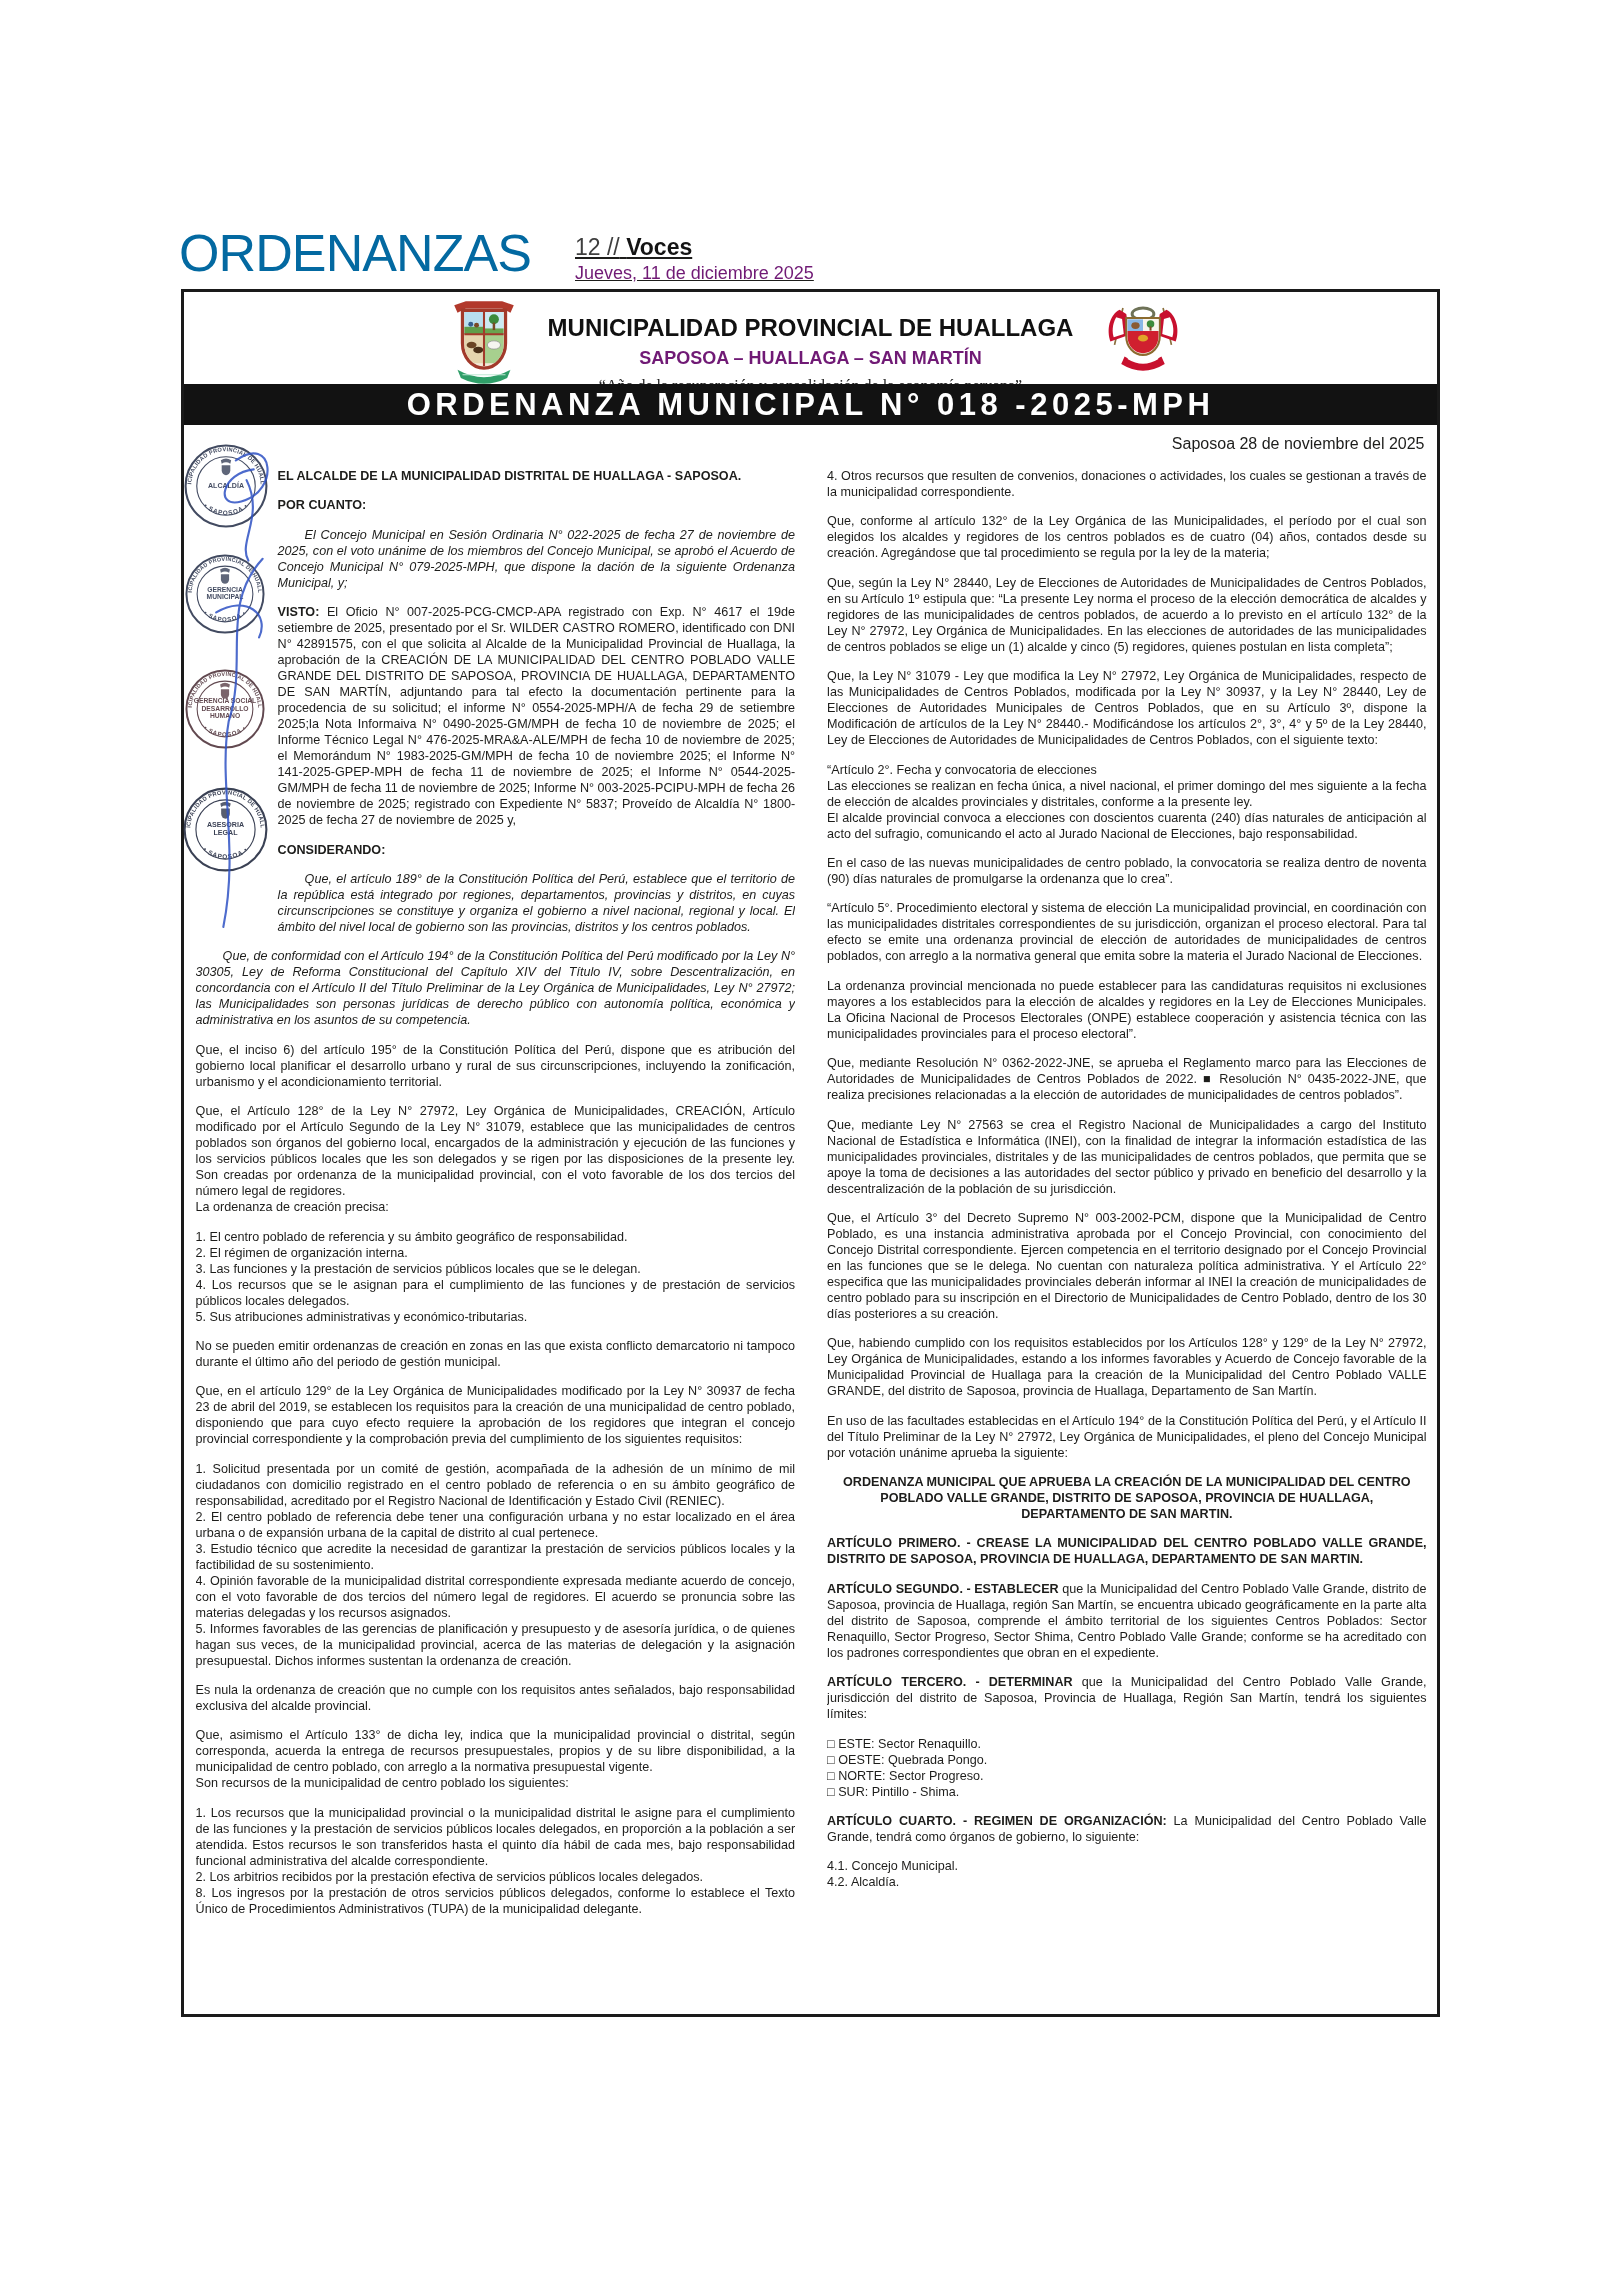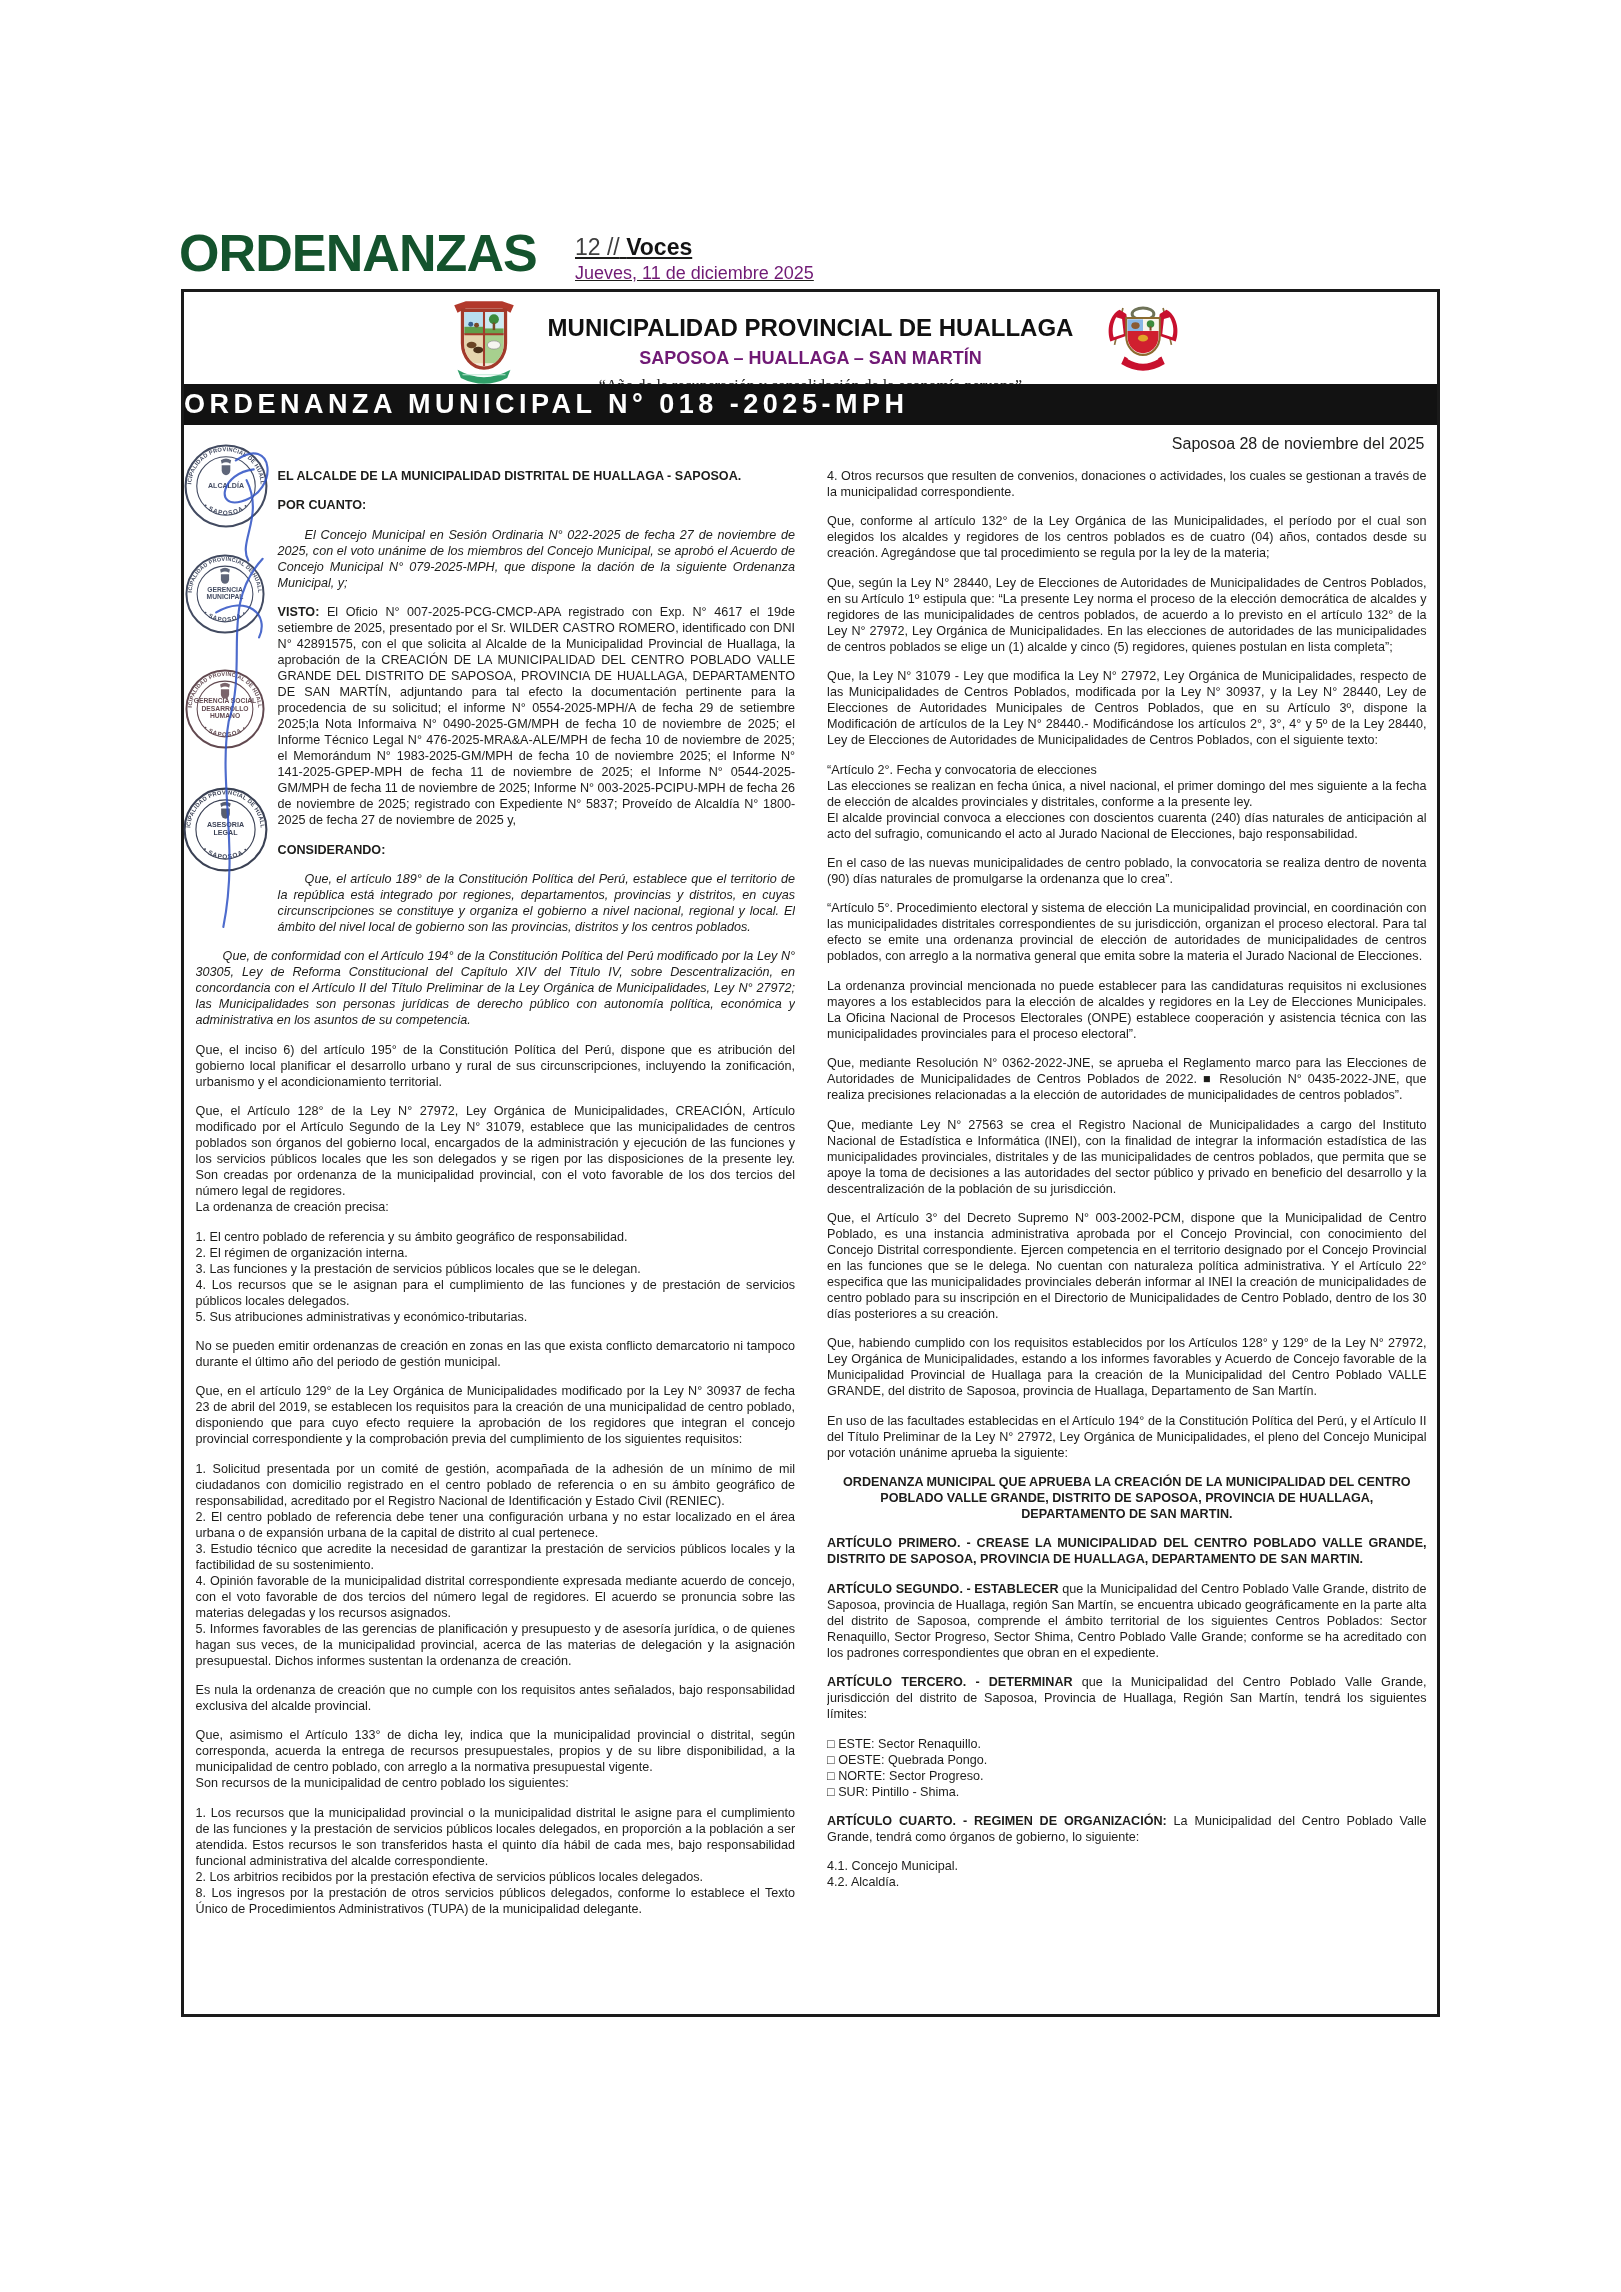--- a/index.html
+++ b/index.html
@@ -4,41 +4,41 @@
 <style>
   html,body{margin:0;padding:0;}
   body{
     width:1621px;height:2293px;position:relative;background:#ffffff;
     font-family:"Liberation Sans","DejaVu Sans",sans-serif;color:#1d1d1b;
     overflow:hidden;
   }
   
   #masthead-title{
     position:absolute;left:179px;top:227px;
-    font-size:52px;font-weight:bold;letter-spacing:-0.9px;color:#14532d;line-height:1;
+    font-size:52px;font-weight:normal;letter-spacing:-0.9px;color:#0369a1;line-height:1;
   }
   #masthead-meta{position:absolute;left:575px;top:235px;line-height:1.1;text-decoration:underline;}
   #masthead-meta .line1{font-size:23px;color:#3f3f3f;}
   #masthead-meta .line1 .sec{font-weight:bold;color:#141414;}
   #masthead-meta .line2{font-size:18px;color:#701a75;margin-top:3.6px;}
   
   #doc-frame{
     position:absolute;left:181px;top:289px;width:1253px;height:1722px;
     border:3.6px solid #1a1a1a;background:#ffffff;
   }
   #header-text{position:absolute;left:0;top:21.5px;width:100%;text-align:center;}
   #org-name{font-size:24px;font-weight:bold;color:#111;}
   #org-subtitle{font-size:18px;font-weight:bold;color:#701a75;margin-top:6.3px;}
   #org-motto{font-family:"Liberation Serif","DejaVu Serif",serif;font-size:16px;color:#222;margin-top:8px;}
   #huallaga-shield{position:absolute;left:265px;top:5.4px;width:70px;height:91px;}
   #peru-arms{position:absolute;left:917px;top:10.7px;width:84px;height:77px;}
   #ordinance-banner{
     position:absolute;left:0;top:92px;width:100%;height:41px;
-    background:#121212;color:#ffffff;
-    font-size:27px;line-height:41px;font-weight:bold;letter-spacing:4.5px;white-space:nowrap;
+    background:#121212;color:#ffffff;text-align:center;
+    font-size:31px;line-height:41px;font-weight:bold;letter-spacing:4.5px;white-space:nowrap;
   }
   #place-date{position:absolute;right:12.5px;top:143px;font-size:16px;color:#1d1d1b;}
   
   #columns{position:absolute;left:11.6px;top:176px;width:1231px;display:flex;gap:32px;}
   .col{width:607px;height:1537px;overflow:hidden;font-size:12.6px;line-height:16px;
        text-align:justify;color:#1d1d1b;}
   .col p{margin:0;text-align:justify;}
   .col p.gap{margin-top:13.4px;}
   .col p.ind{text-indent:27px;font-style:italic;}
   .col p.ctr{text-align:center;}

